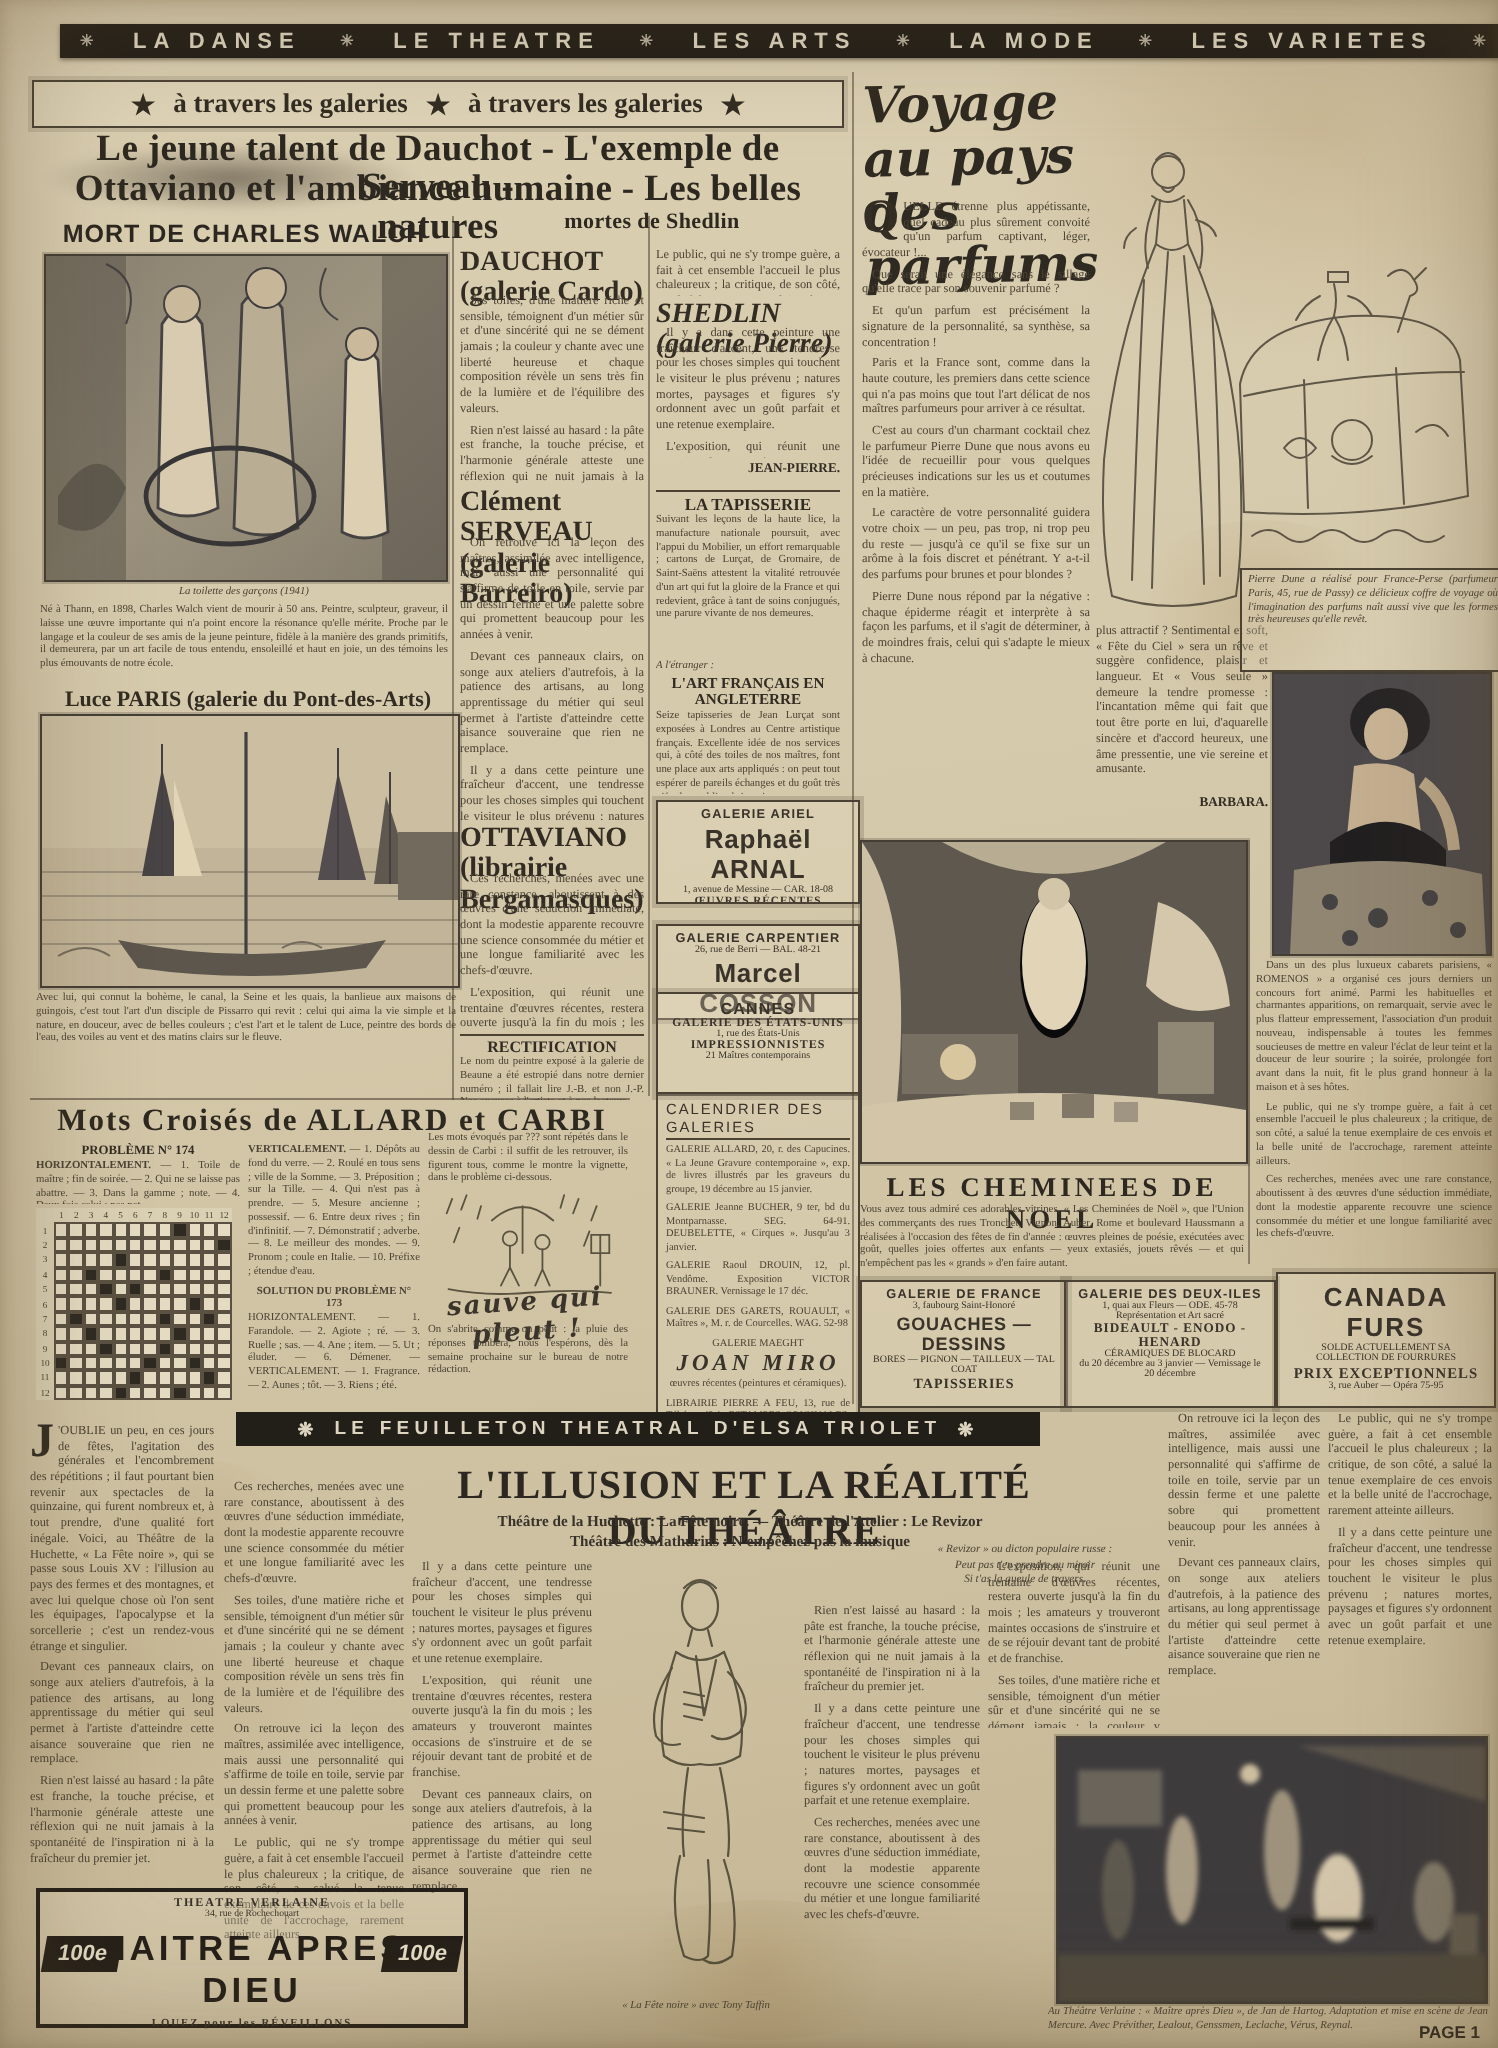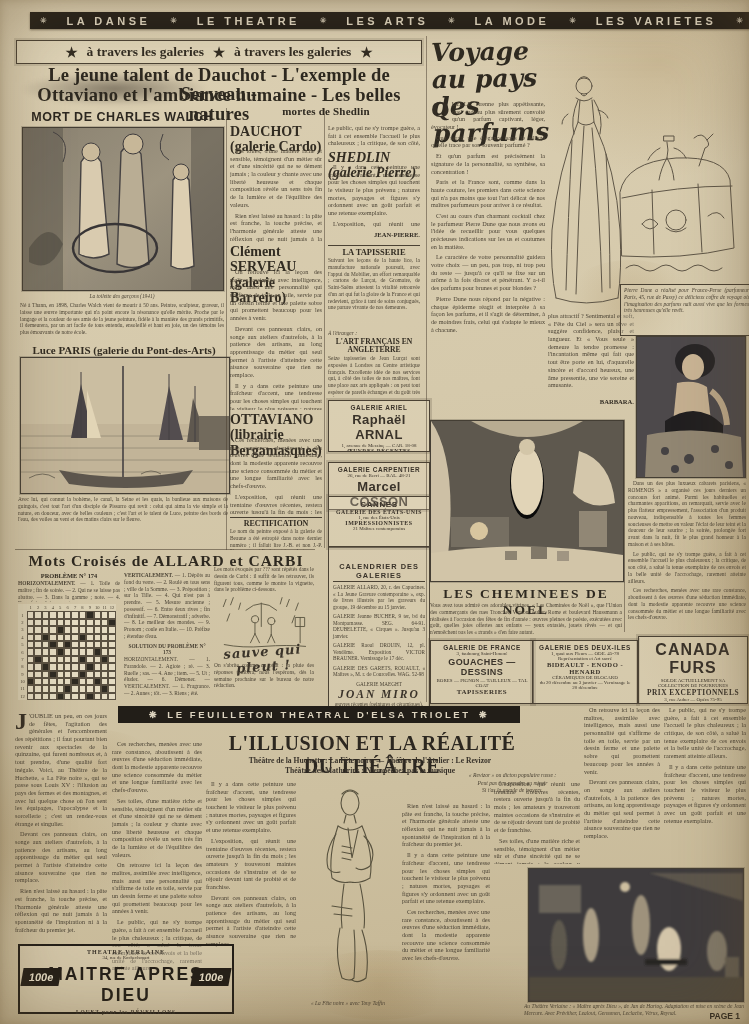--- a/index.html
+++ b/index.html
@@ -35,22 +35,22 @@
     filter:sepia(.28) contrast(.92) brightness(.98);}
   .photo svg{display:block;width:100%;height:100%;}
   .sketch svg{display:block;width:100%;height:100%;opacity:.85;}
   .adbox{border:1px solid #4b4234;box-shadow:0 0 0 2px rgba(75,66,52,.2);padding:3px 4px;
     text-align:center;background:rgba(232,223,199,.28);overflow:hidden;}
   .adbox .g1{font-family:"Liberation Sans",sans-serif;font-weight:bold;font-size:6.4px;letter-spacing:.6px;}
   .adbox .big{font-family:"Liberation Sans",sans-serif;font-weight:bold;font-size:13px;letter-spacing:.4px;margin:1px 0;}
   .adbox .sm{font-size:5px;}
   .adbox .md{font-weight:bold;font-size:6.4px;letter-spacing:.5px;}
   .calbox{border:1px solid #4b4234;padding:3px 4px;background:rgba(232,223,199,.22);overflow:hidden;}
-  .calbox .caltitle{font-family:"Liberation Sans",sans-serif;font-weight:bold;font-size:7.4px;
-    text-align:center;letter-spacing:1px;margin-bottom:2px;border-bottom:1px solid #4b4234;padding-bottom:1px;margin-top:12px;}
+  .calbox .caltitle{font-family:"Liberation Sans",sans-serif;font-weight:normal;font-size:7.4px;
+    text-align:left;letter-spacing:1px;margin-bottom:2px;border-bottom:1px solid #4b4234;padding-bottom:1px;}
   .calent{font-size:5.2px;line-height:1.25;text-align:justify;margin-bottom:3px;color:#4b4335;}
   .miro{text-align:center;font-weight:bold;font-style:italic;font-size:11.5px;letter-spacing:2px;margin:1px 0;}
   .drop{float:left;font-weight:bold;font-size:24px;line-height:19px;padding-right:2px;color:#332d24;}
   .vtitle{font-style:italic;font-weight:bold;font-size:25px;line-height:1.08;color:#2f2a21;
     font-family:"DejaVu Serif",serif;transform:rotate(-1.2deg);}
   .chemtitle{font-weight:bold;font-size:13.5px;letter-spacing:2px;text-align:center;color:#2e2920;}
   .cwtitle{font-weight:bold;font-size:15.5px;letter-spacing:1px;color:#2e2920;}
   #cwgrid{display:grid;gap:0;background:rgba(236,228,205,.35);}
   #cwgrid .gnum{font-size:4.6px;display:flex;align-items:center;justify-content:center;color:#4b4335;}
   #cwgrid .cell{border:.5px solid #5a5142;background:rgba(240,232,210,.5);}
@@ -338,21 +338,21 @@
   </div>
   <div class="abs adbox" style="left:532px;top:640px;width:96px;height:56px;">
     <div class="g1">GALERIE DES DEUX-ILES</div>
     <div class="sm">1, quai aux Fleurs — ODE. 45-78</div>
     <div class="sm">Représentation et Art sacré</div>
     <div class="md" style="font-size:6.6px;">BIDEAULT - ENODO - HENARD</div>
     <div class="sm">CÉRAMIQUES DE BLOCARD</div>
     <div class="sm">du 20 décembre au 3 janvier — Vernissage le 20 décembre</div>
   </div>
   <div class="abs adbox" style="left:638px;top:636px;width:100px;height:60px;">
-    <div class="big" style="font-size:16px;letter-spacing:1px;">CANADA FURS</div>
+    <div class="big" style="font-size:13px;letter-spacing:1px;">CANADA FURS</div>
     <div class="sm">SOLDE ACTUELLEMENT SA</div>
     <div class="sm">COLLECTION DE FOURRURES</div>
     <div class="md" style="font-size:7.4px;">PRIX EXCEPTIONNELS</div>
     <div class="sm">3, rue Auber — Opéra 75-95</div>
   </div>
 
   <div class="hrule" style="left:15px;top:549px;width:300px;"></div>
   <div class="abs cwtitle" style="left:16px;top:552px;width:300px;text-align:center;">Mots Croisés de ALLARD et CARBI</div>
   <div class="abs hsec" style="left:20px;top:572px;width:98px;text-align:center;font-size:6.4px;">PROBLÈME N° 174</div>
   <div class="abs t5" style="left:18px;top:580px;width:102px;height:22px;">

